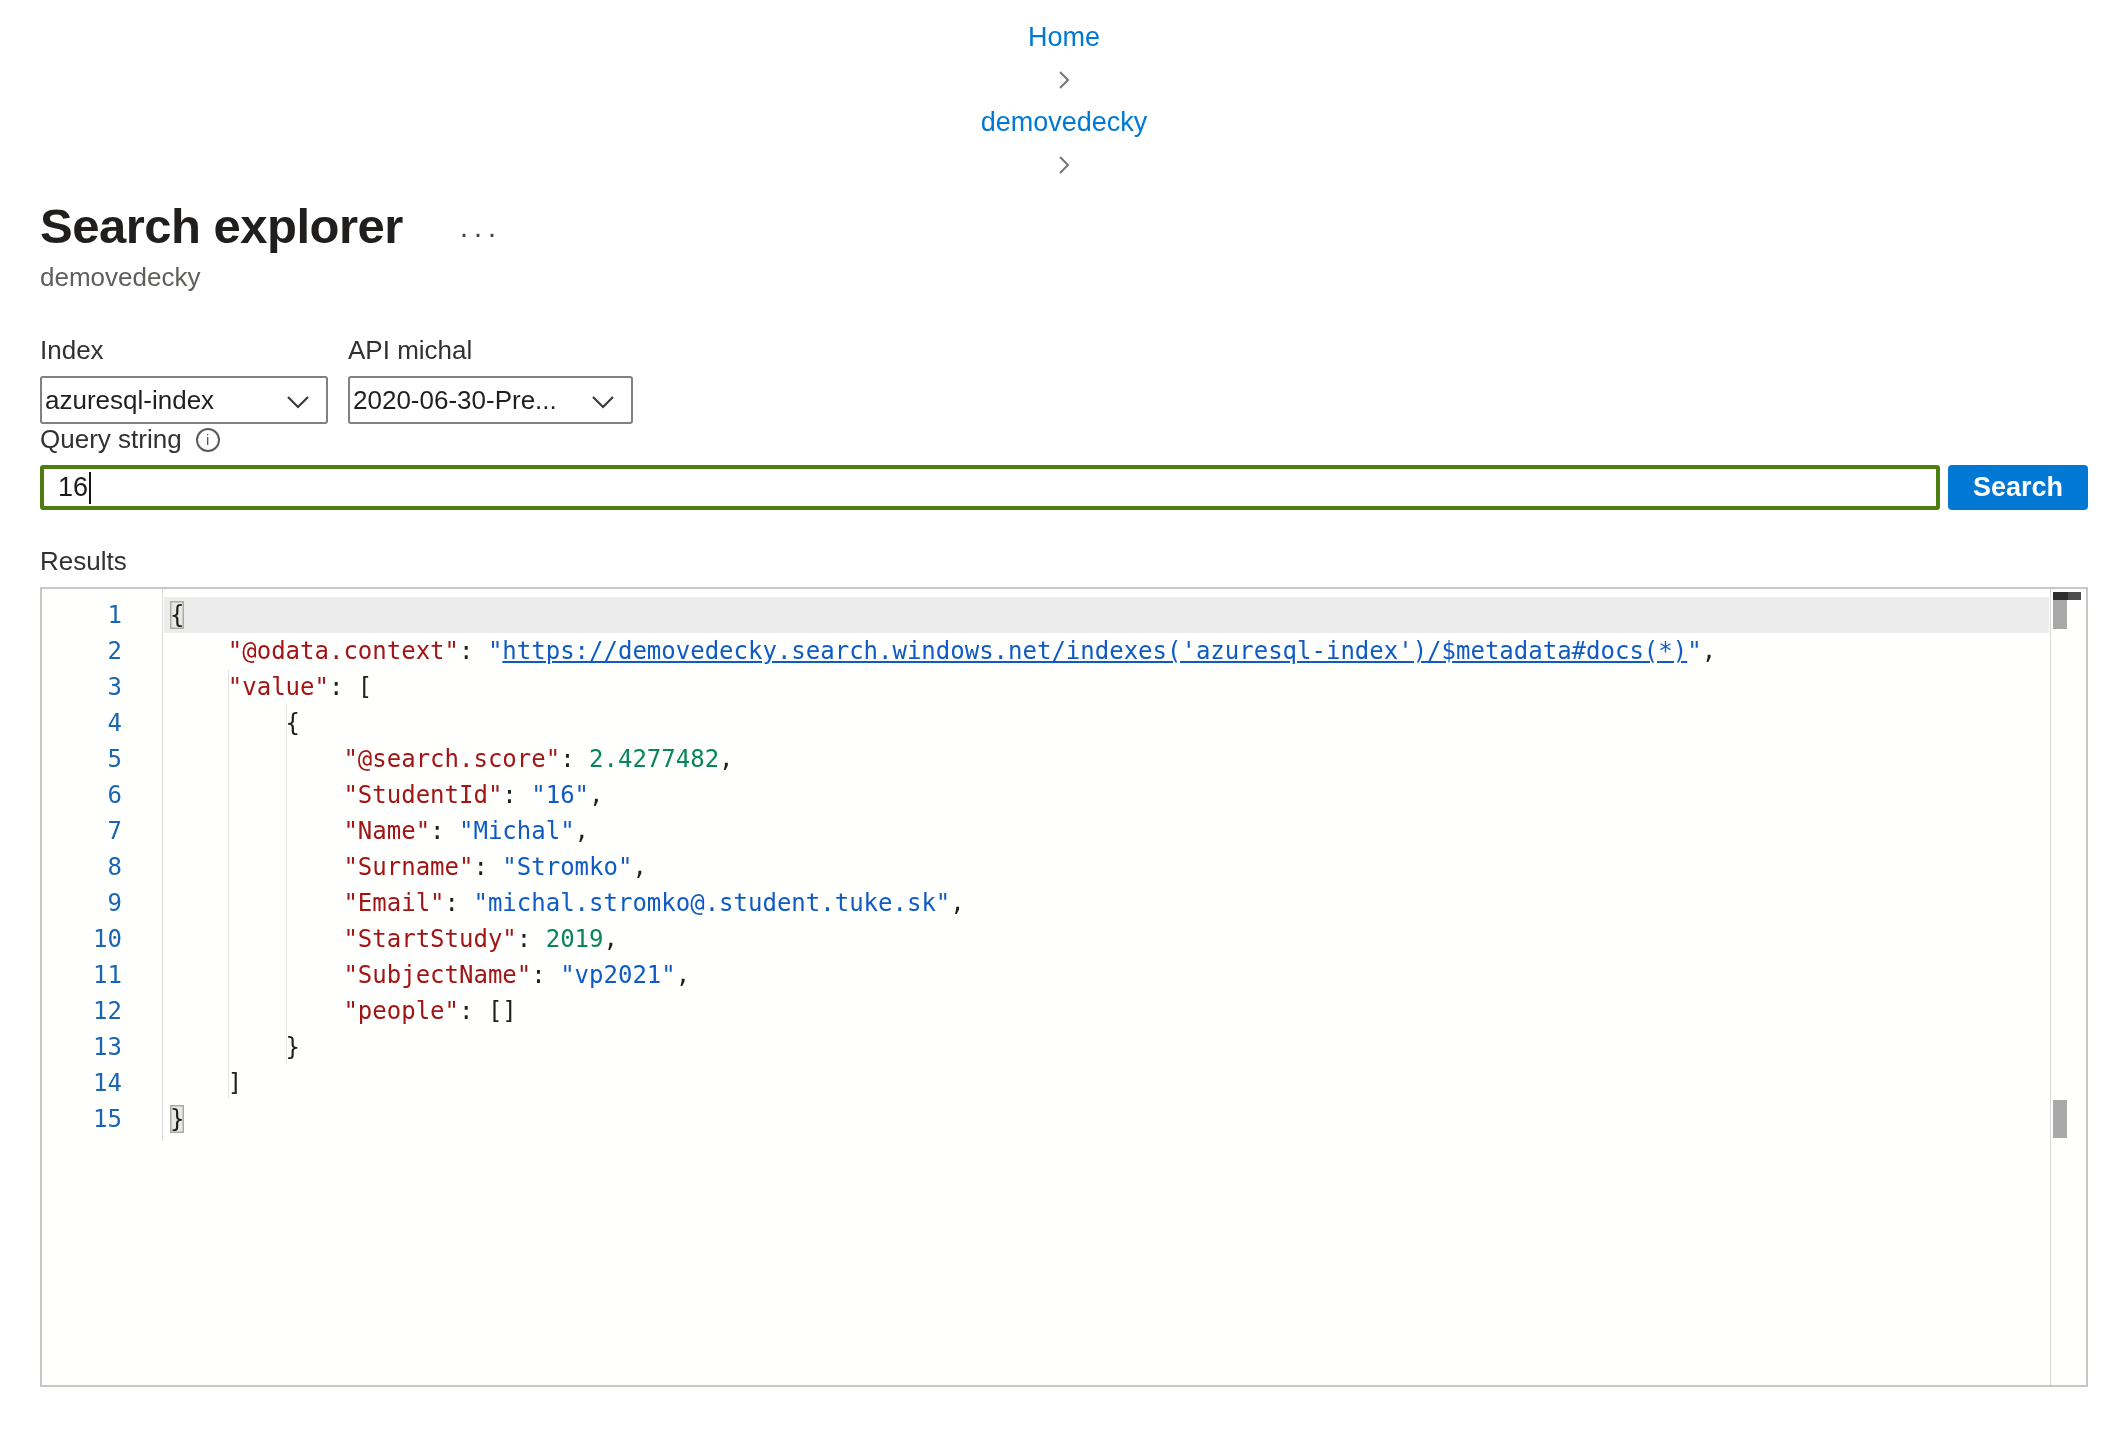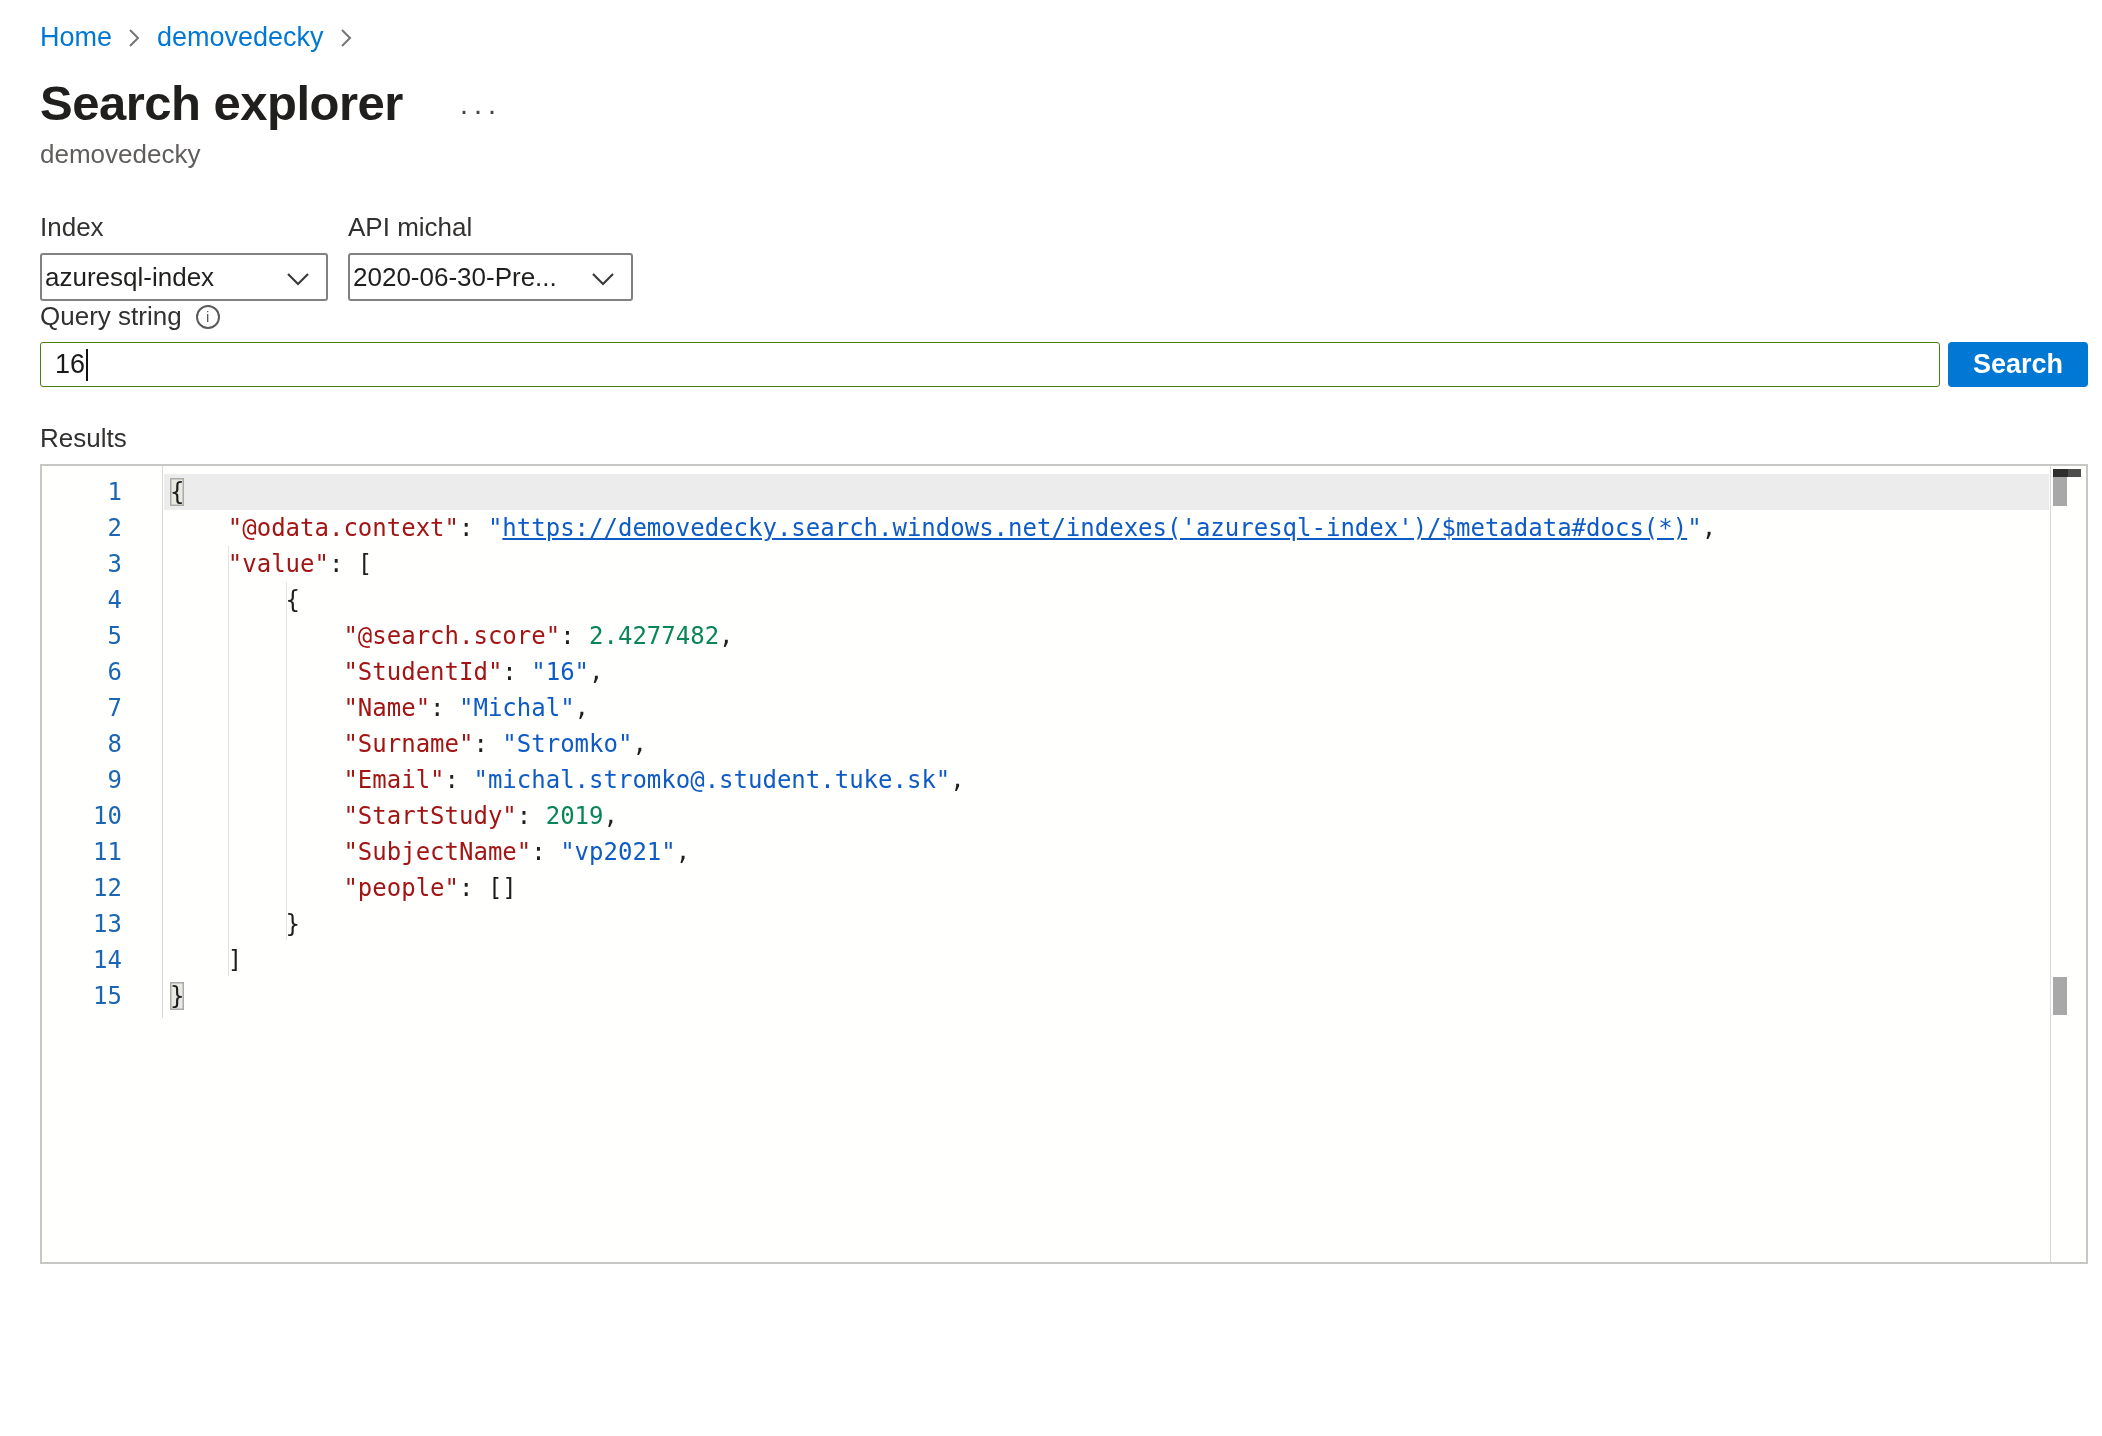--- a/index.html
+++ b/index.html
@@ -1,21 +1,21 @@
 <!DOCTYPE html>
 <html><head>
 <meta charset="utf-8">
 <style>
   * { margin:0; padding:0; box-sizing:border-box; }
   html,body { width:2102px; height:1436px; background:#fff; overflow:hidden;
               font-family:"Liberation Sans", sans-serif; color:#1b1a19; }
   .page { position:absolute; left:40px; top:0; width:2048px; }
 
   
-  .breadcrumb { margin-top:22px; display:flex; align-items:center; gap:16px; font-size:27px; }
+  .breadcrumb { margin-top:22px; display:flex; align-items:center; gap:16px; font-size:27px;flex-direction:column; }
   .bc-link { color:#0078d4; cursor:pointer; text-decoration:none; }
   .bc-sep { display:flex; align-items:center; }
 
   
   .title-row { margin-top:22px; display:flex; align-items:center; }
   .page-title { font-size:49px; font-weight:700; color:#201f1e; letter-spacing:-0.5px; }
   .more-btn { margin-left:56px; font-size:30px; color:#494847; letter-spacing:4px;
               cursor:pointer; line-height:1; padding-top:14px; }
   .subtitle { margin-top:8px; font-size:26px; color:#605e5c; }
 
@@ -28,21 +28,21 @@
   .dd-index { width:288px; }
   .dd-api { width:285px; }
 
   
   .query-section { }
   .label-row { display:flex; align-items:center; gap:14px; }
   .info-icon { width:24px; height:24px; border:2px solid #5c5b5a; border-radius:50%;
                display:flex; align-items:center; justify-content:center;
                font-size:15px; color:#5c5b5a; font-style:normal; }
   .query-row { margin-top:10px; display:flex; gap:8px; align-items:stretch; }
-  .query-input { flex:1; height:45px; border:1px solid #4d7c0f; border-radius:3px;
+  .query-input { flex:1; height:45px; border:4px solid #4d7c0f; border-radius:3px;
                  display:flex; align-items:center; padding-left:14px; font-size:27px;
                  background:#fff; cursor:text; }
   .caret { display:inline-block; width:2px; height:32px; background:#111; margin-left:1px;
            animation:blink 1.1s step-end infinite; }
   @keyframes blink { 50% { opacity:0; } }
   .search-btn { width:140px; height:45px; background:#0078d4; color:#fff; border:none;
                 border-radius:4px; font-size:27px; font-weight:700; cursor:pointer;
                 font-family:"Liberation Sans", sans-serif; }
 
   

